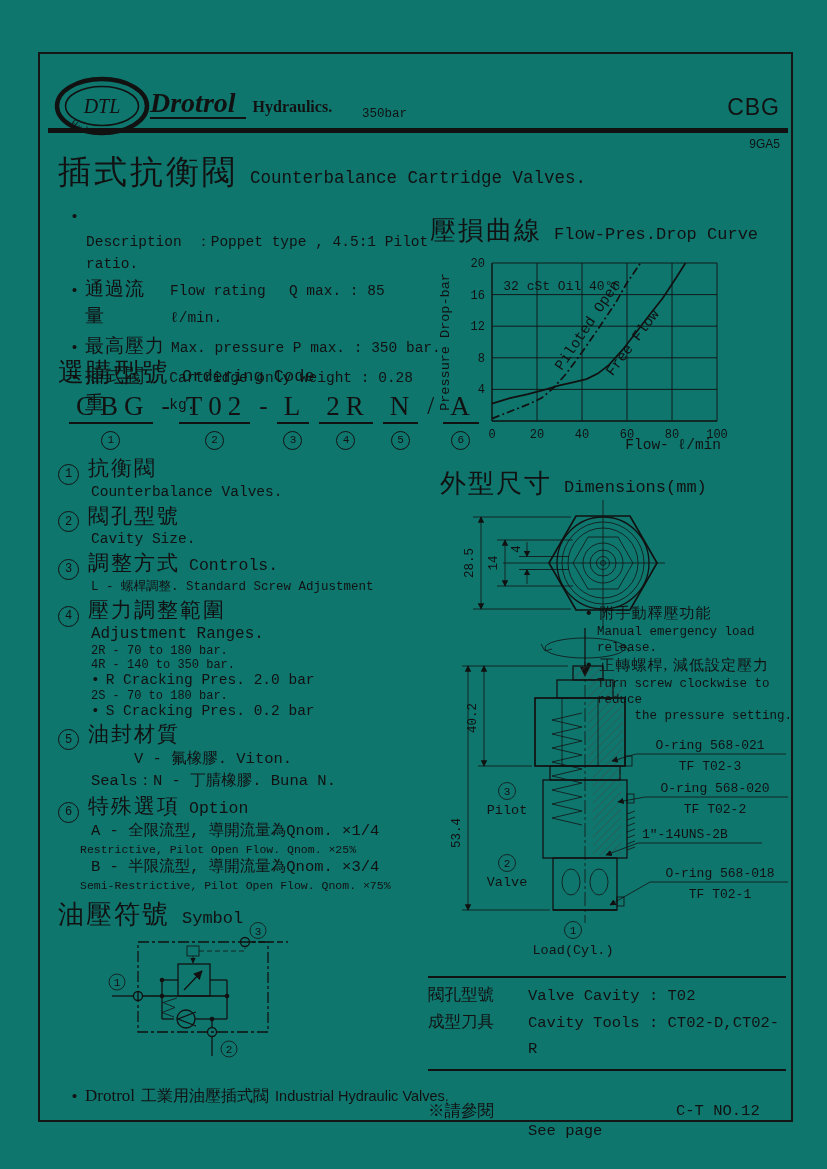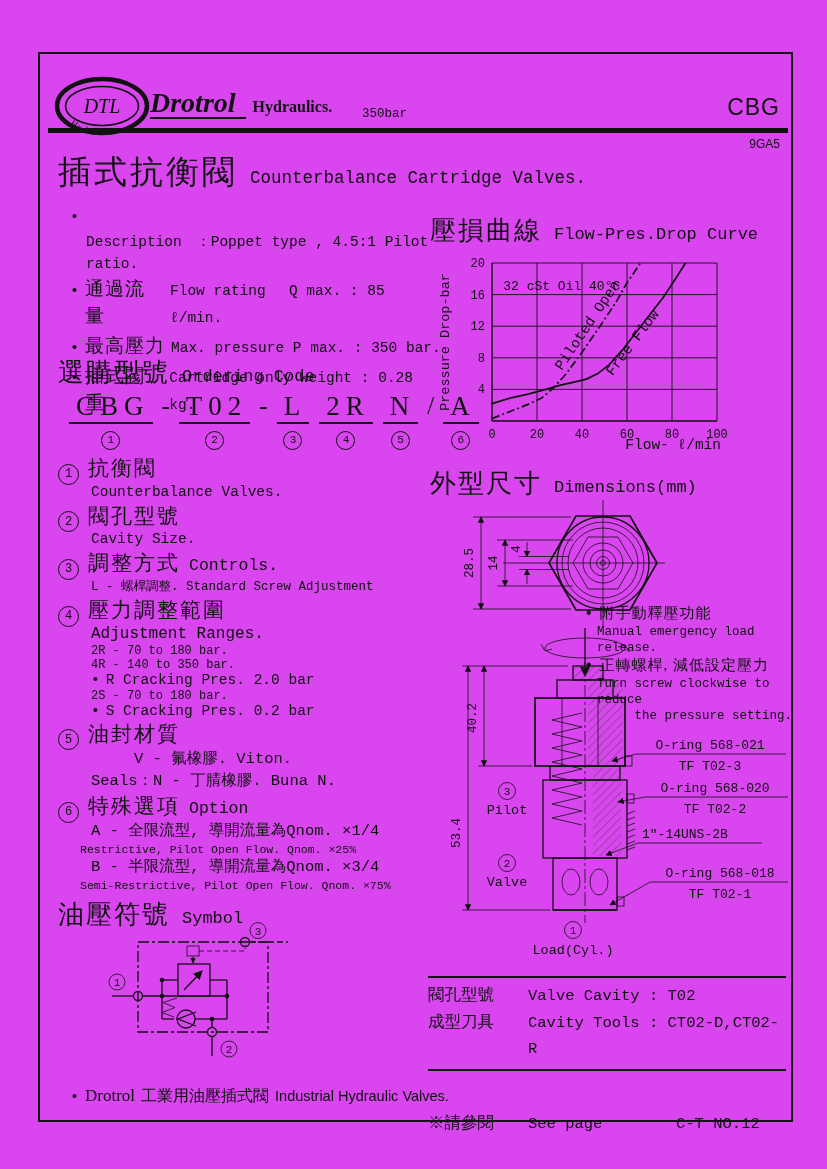--- a/index.html
+++ b/index.html
@@ -1,16 +1,16 @@
 <!DOCTYPE html>
 <html><head>
 <meta charset="utf-8">
 <style>
   html,body{margin:0;padding:0;background:#e8e8e8;}
-  #page{position:relative;width:827px;height:1169px;background:#d946ef;overflow:hidden;
+  #page{position:relative;width:827px;height:1169px;background:#0f766e;overflow:hidden;
         font-family:"Liberation Mono","DejaVu Sans Mono",monospace;color:#111;}
   .abs{position:absolute;}
   .frame{left:38px;top:52px;width:751px;height:1066px;border:2px solid #151515;}
   .zh{font-family:"Liberation Serif","DejaVu Serif",serif;}
   .mono{font-family:"Liberation Mono","DejaVu Sans Mono",monospace;}
   .sans{font-family:"Liberation Sans","DejaVu Sans",sans-serif;}
 
   
   .brand-row{left:150px;top:88px;display:flex;align-items:baseline;gap:7px;}
   .brand-main{font-family:"Liberation Serif",serif;font-style:italic;font-weight:bold;
@@ -65,34 +65,34 @@
   .seal-line{font-size:15.5px;line-height:22px;}
   .seal-line2{font-size:15.5px;line-height:22px;margin-left:76px;}
   .opt-main{font-size:15.5px;line-height:21px;}
   .opt-sub{font-size:11.5px;line-height:15px;margin-left:22px;}
 
   
   .symbol-head{left:58px;top:897px;}
 
   
   .curve-head{left:430px;top:213px;}
-  .dim-head{left:430px;top:466px;}
+  .dim-head{left:440px;top:466px;}
   .notes{left:584px;top:604px;width:208px;}
   .note-row{display:flex;gap:6px;align-items:baseline;line-height:19px;}
   .note-zh{font-size:15px;letter-spacing:1px;}
   .note-en{font-size:12.5px;line-height:16px;margin-left:13px;}
   .note-en2{text-align:right;}
 
   
   .cavity{left:428px;top:976px;width:358px;}
   .ct-box{border-top:2px solid #111;border-bottom:2px solid #111;padding:4px 0 7px;}
   .ct-row{display:flex;align-items:baseline;line-height:26px;}
   .ct-zh{width:100px;font-size:16.5px;flex:0 0 auto;}
   .ct-en{font-size:15.5px;}
-  .ct-row3{}
+  .ct-row3{padding-top:7px;align-items:center;}
   .ct-row3 .ct-en{width:148px;flex:0 0 auto;margin-top:40px;}
   .ct-val{font-size:15.5px;}
 
   
   .footer{left:70px;top:1086px;display:flex;align-items:baseline;gap:6px;}
   .f-bullet{font-size:15px;}
   .f-brand{font-family:"Liberation Serif",serif;font-size:17px;}
   .f-zh{font-size:16px;}
   .f-en{font-size:14.5px;}
 

